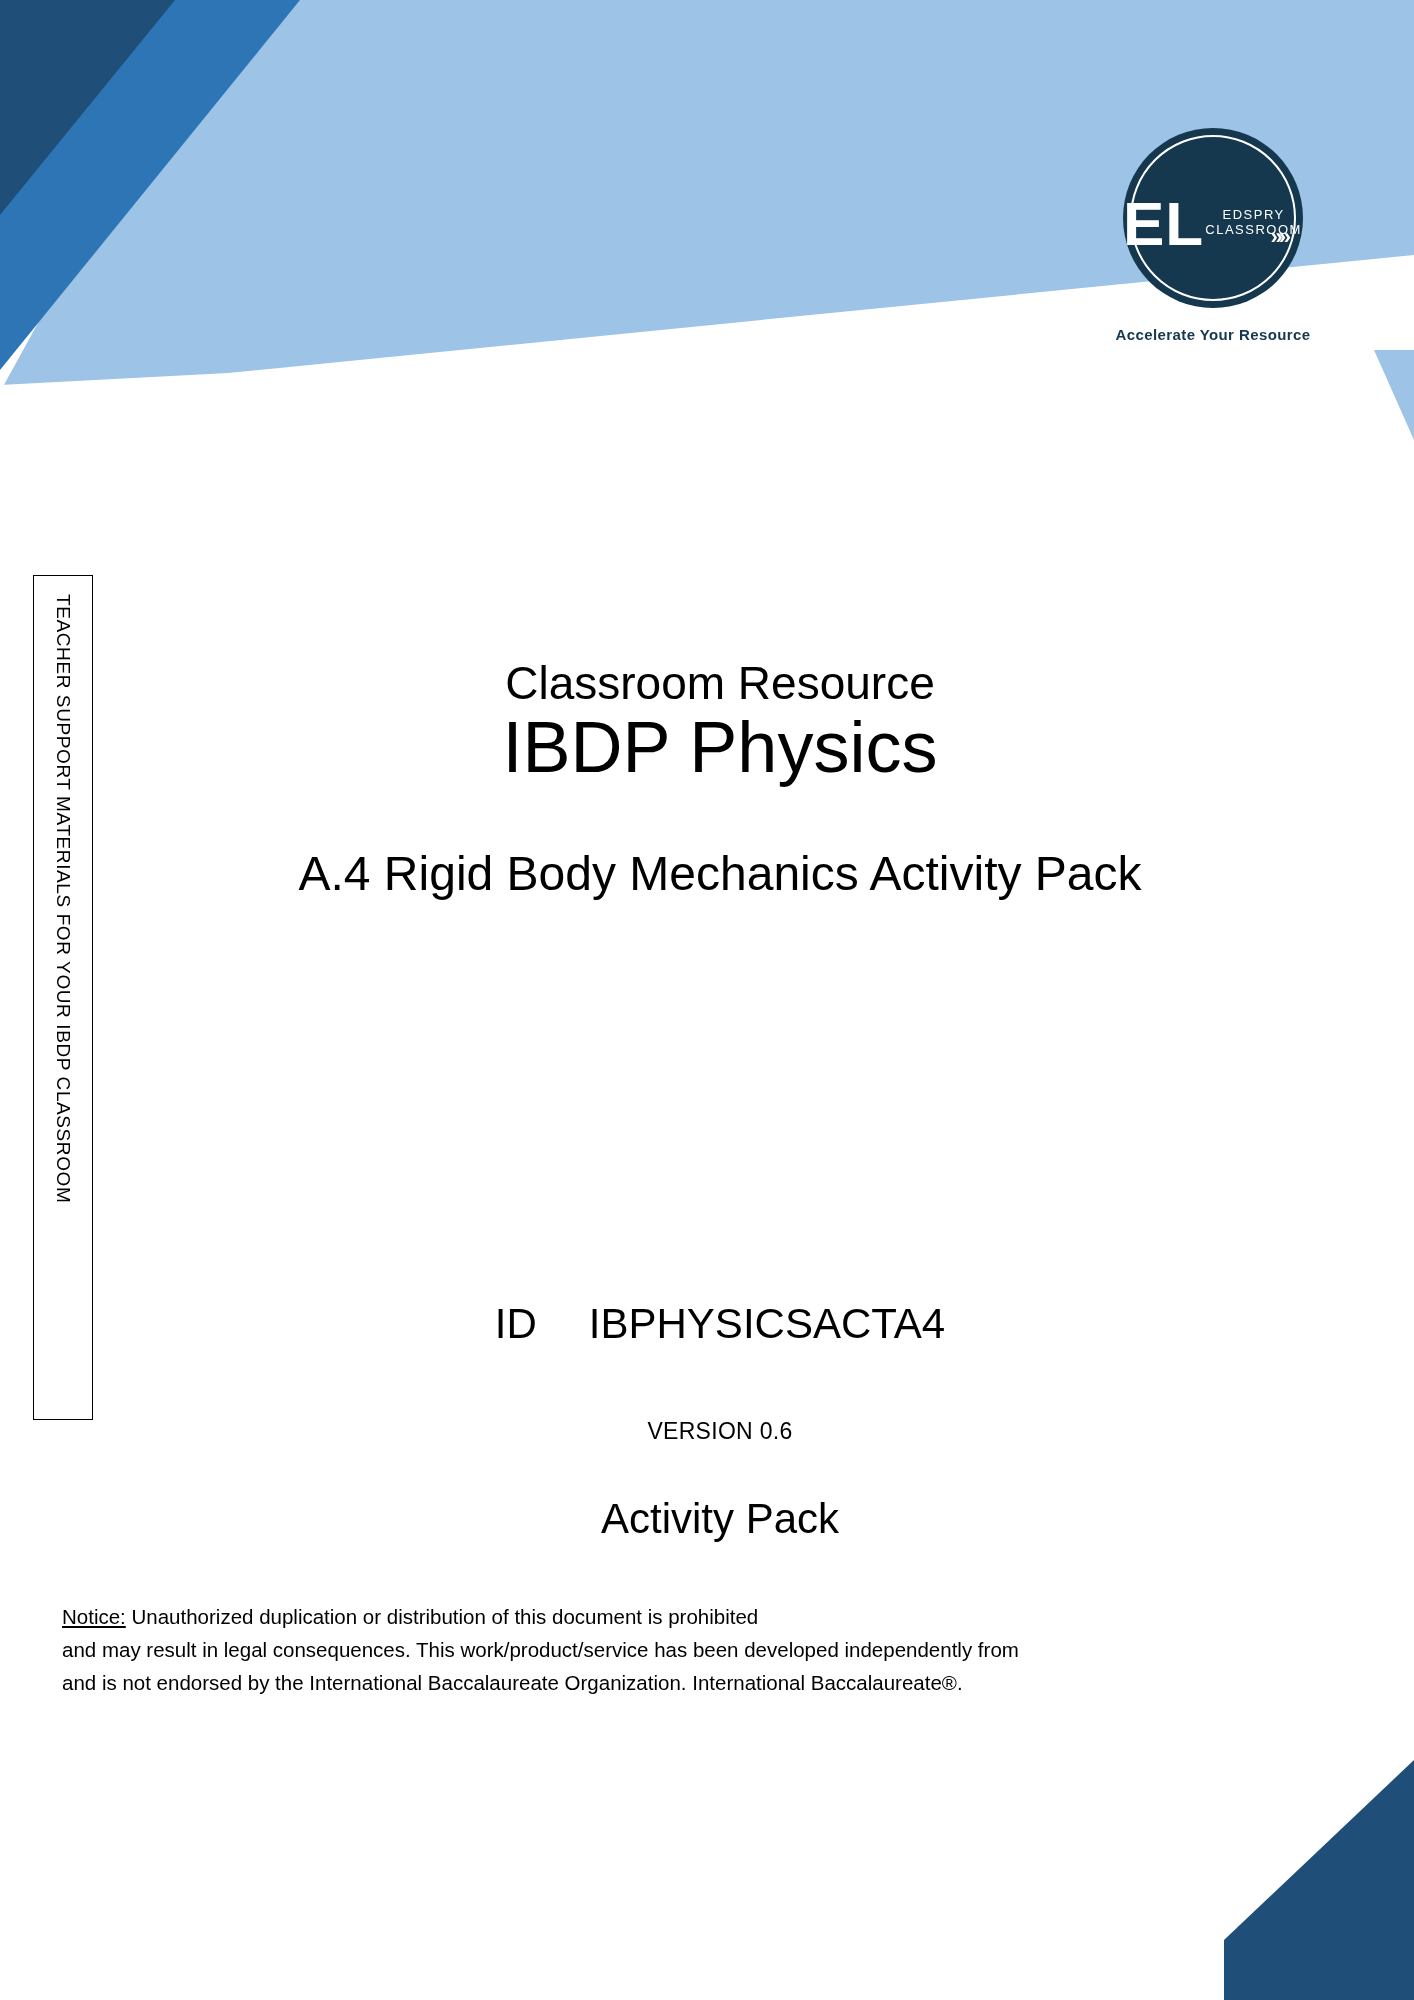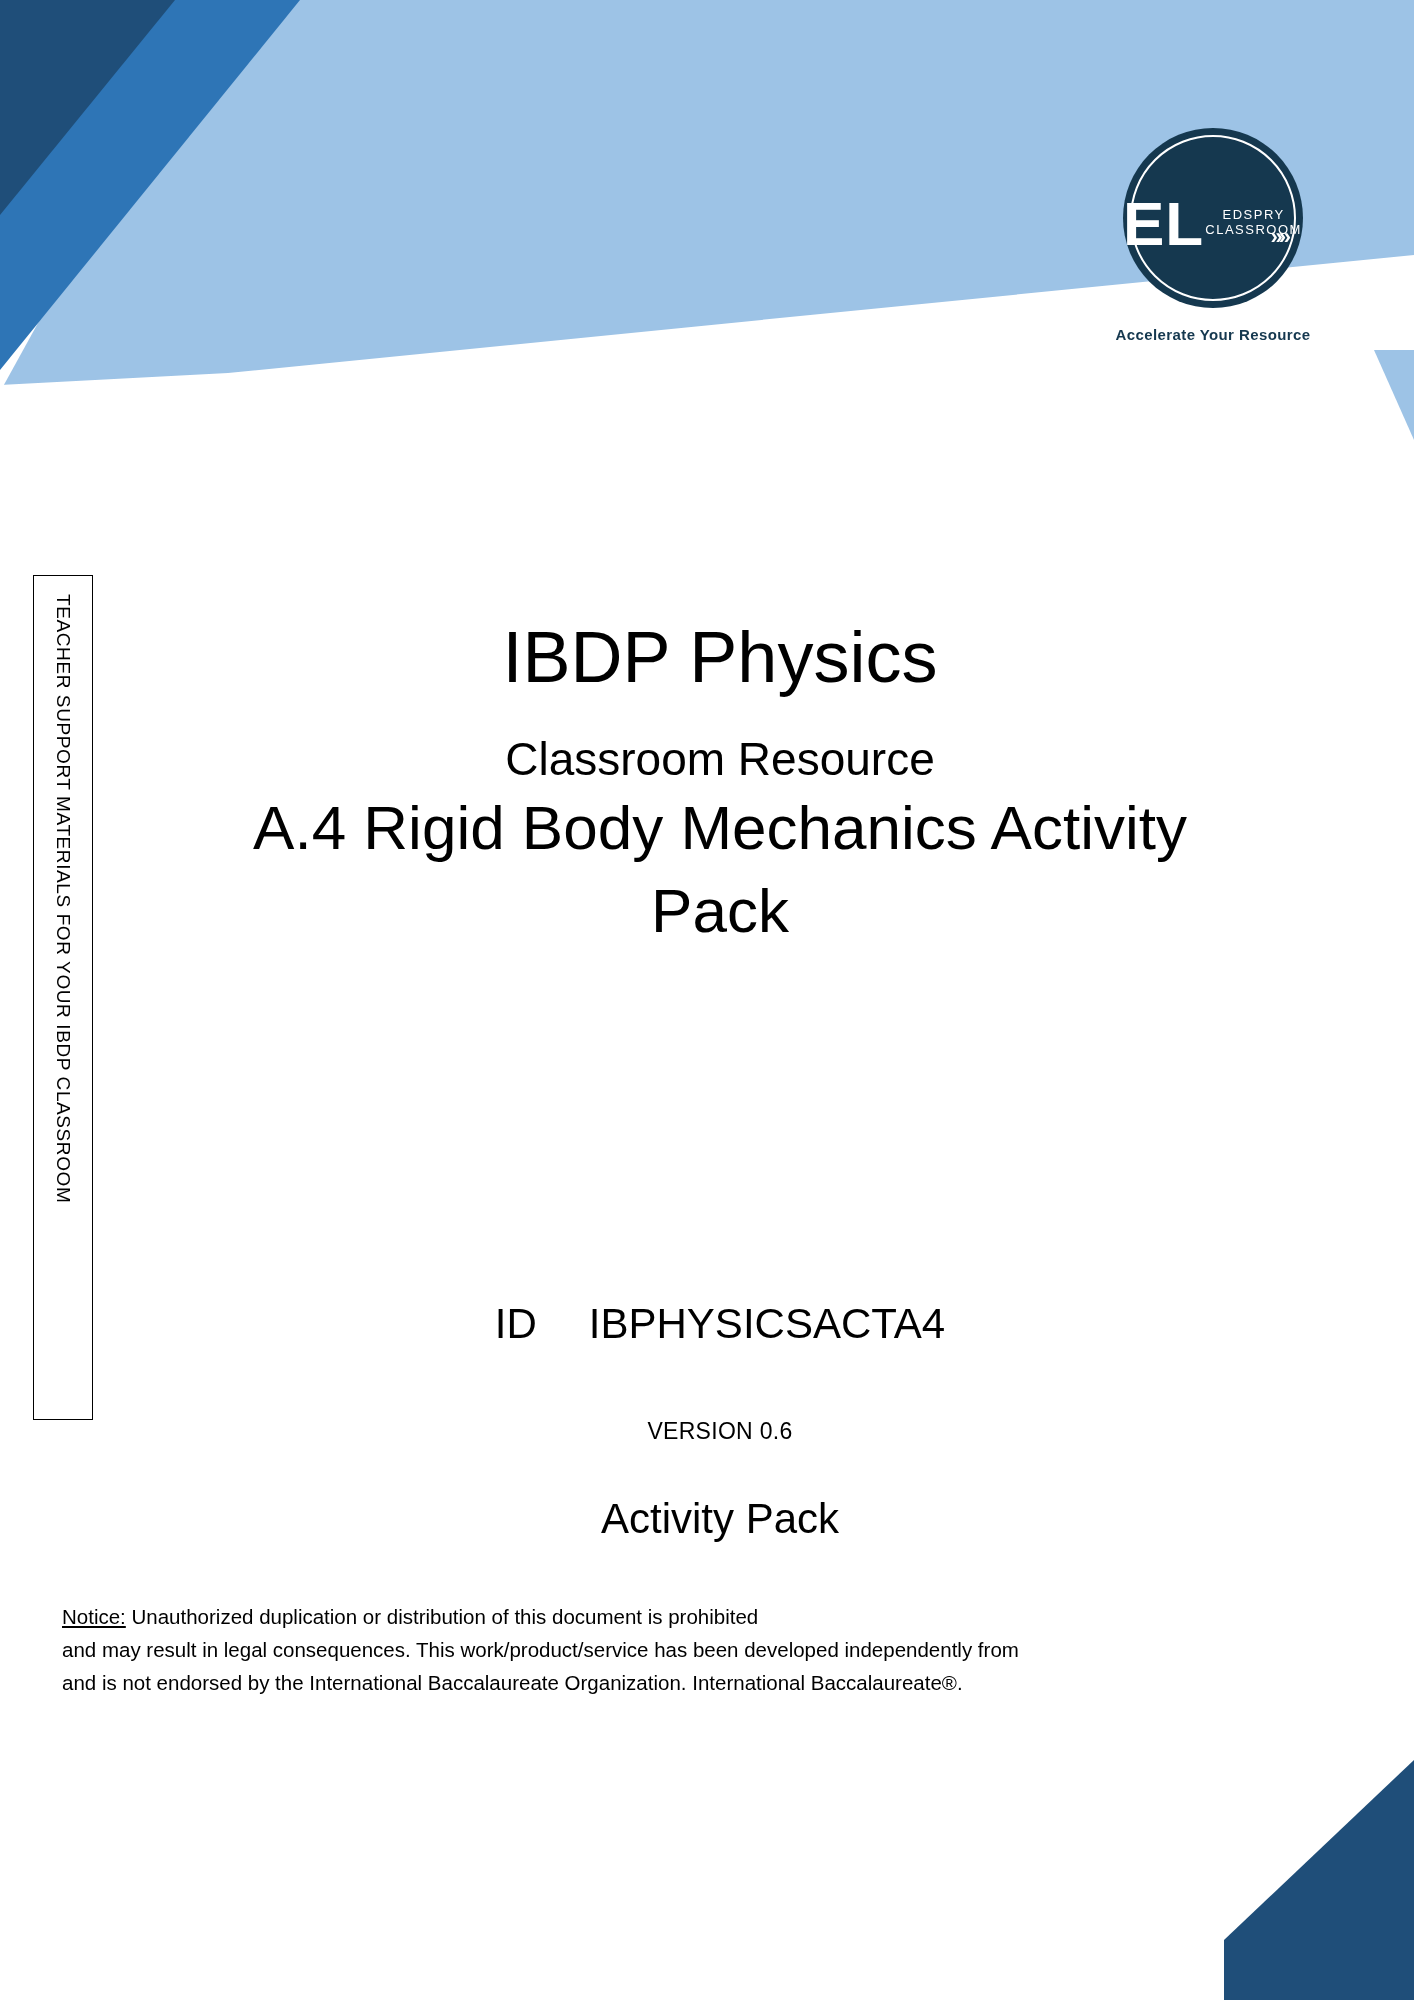--- a/index.html
+++ b/index.html
@@ -174,22 +174,23 @@
     font-weight: normal;
     margin: 0;
   }
   #doc-subtitle {
     font-size: 46px;
     color: #000000;
     margin-top: 36px;
     font-weight: normal;
   }
   #doc-maintitle {
-    font-size: 62px;
-    color: #000000;
+    font-size: 48px;
+    color: #000000;
+    margin-top: 56px;
     line-height: 1.35;
     font-weight: normal;
     padding: 0 90px;
   }
 
   #id-row {
     position: absolute;
     left: 160px;
     top: 1300px;
     width: 1120px;
@@ -253,22 +254,22 @@
       <div id="logo-word">EDSPRY CLASSROOM</div>
     </div>
     <div id="logo-tagline">Accelerate Your Resource</div>
   </div>
 
   <div id="sidebar-label">
     <span>TEACHER SUPPORT MATERIALS FOR YOUR IBDP CLASSROOM</span>
   </div>
 
   <div id="title-block">
+    <div id="doc-subtitle">Classroom Resource</div>
     <div id="doc-title">IBDP Physics</div>
-    <div id="doc-subtitle">Classroom Resource</div>
     <div id="doc-maintitle">A.4 Rigid Body Mechanics Activity Pack</div>
   </div>
 
   <div id="id-row">
     <span class="id-label">ID</span><span>IBPHYSICSACTA4</span>
   </div>
 
   <div id="version-row">VERSION 0.6</div>
 
   <div id="notice">

